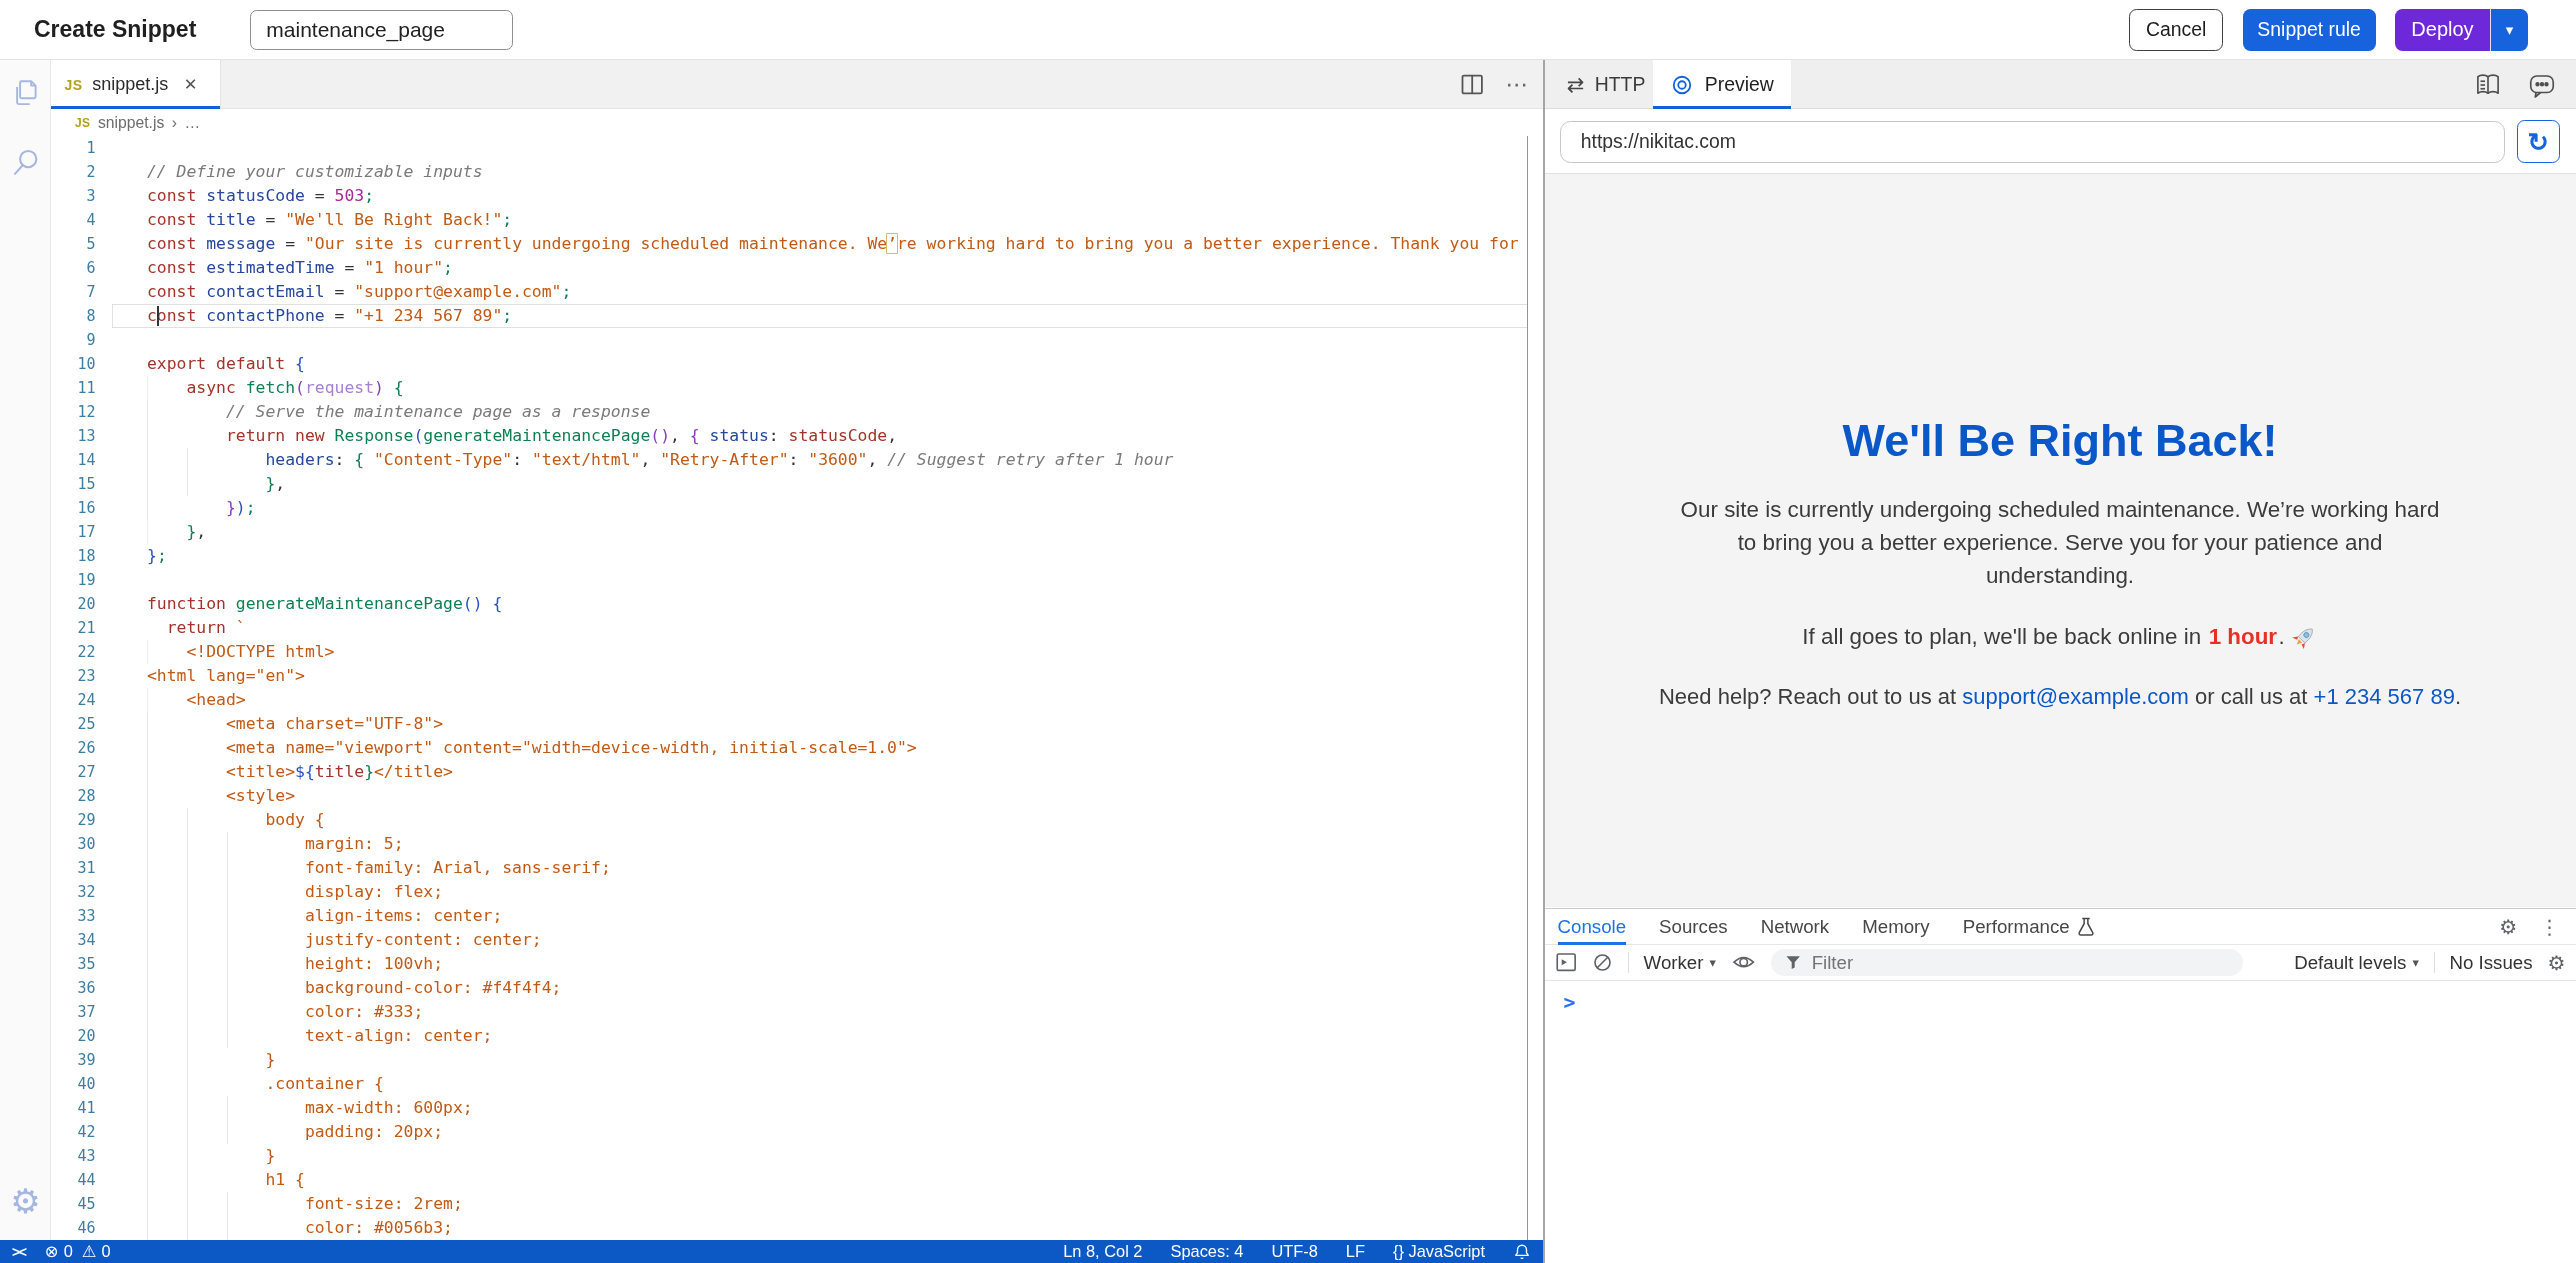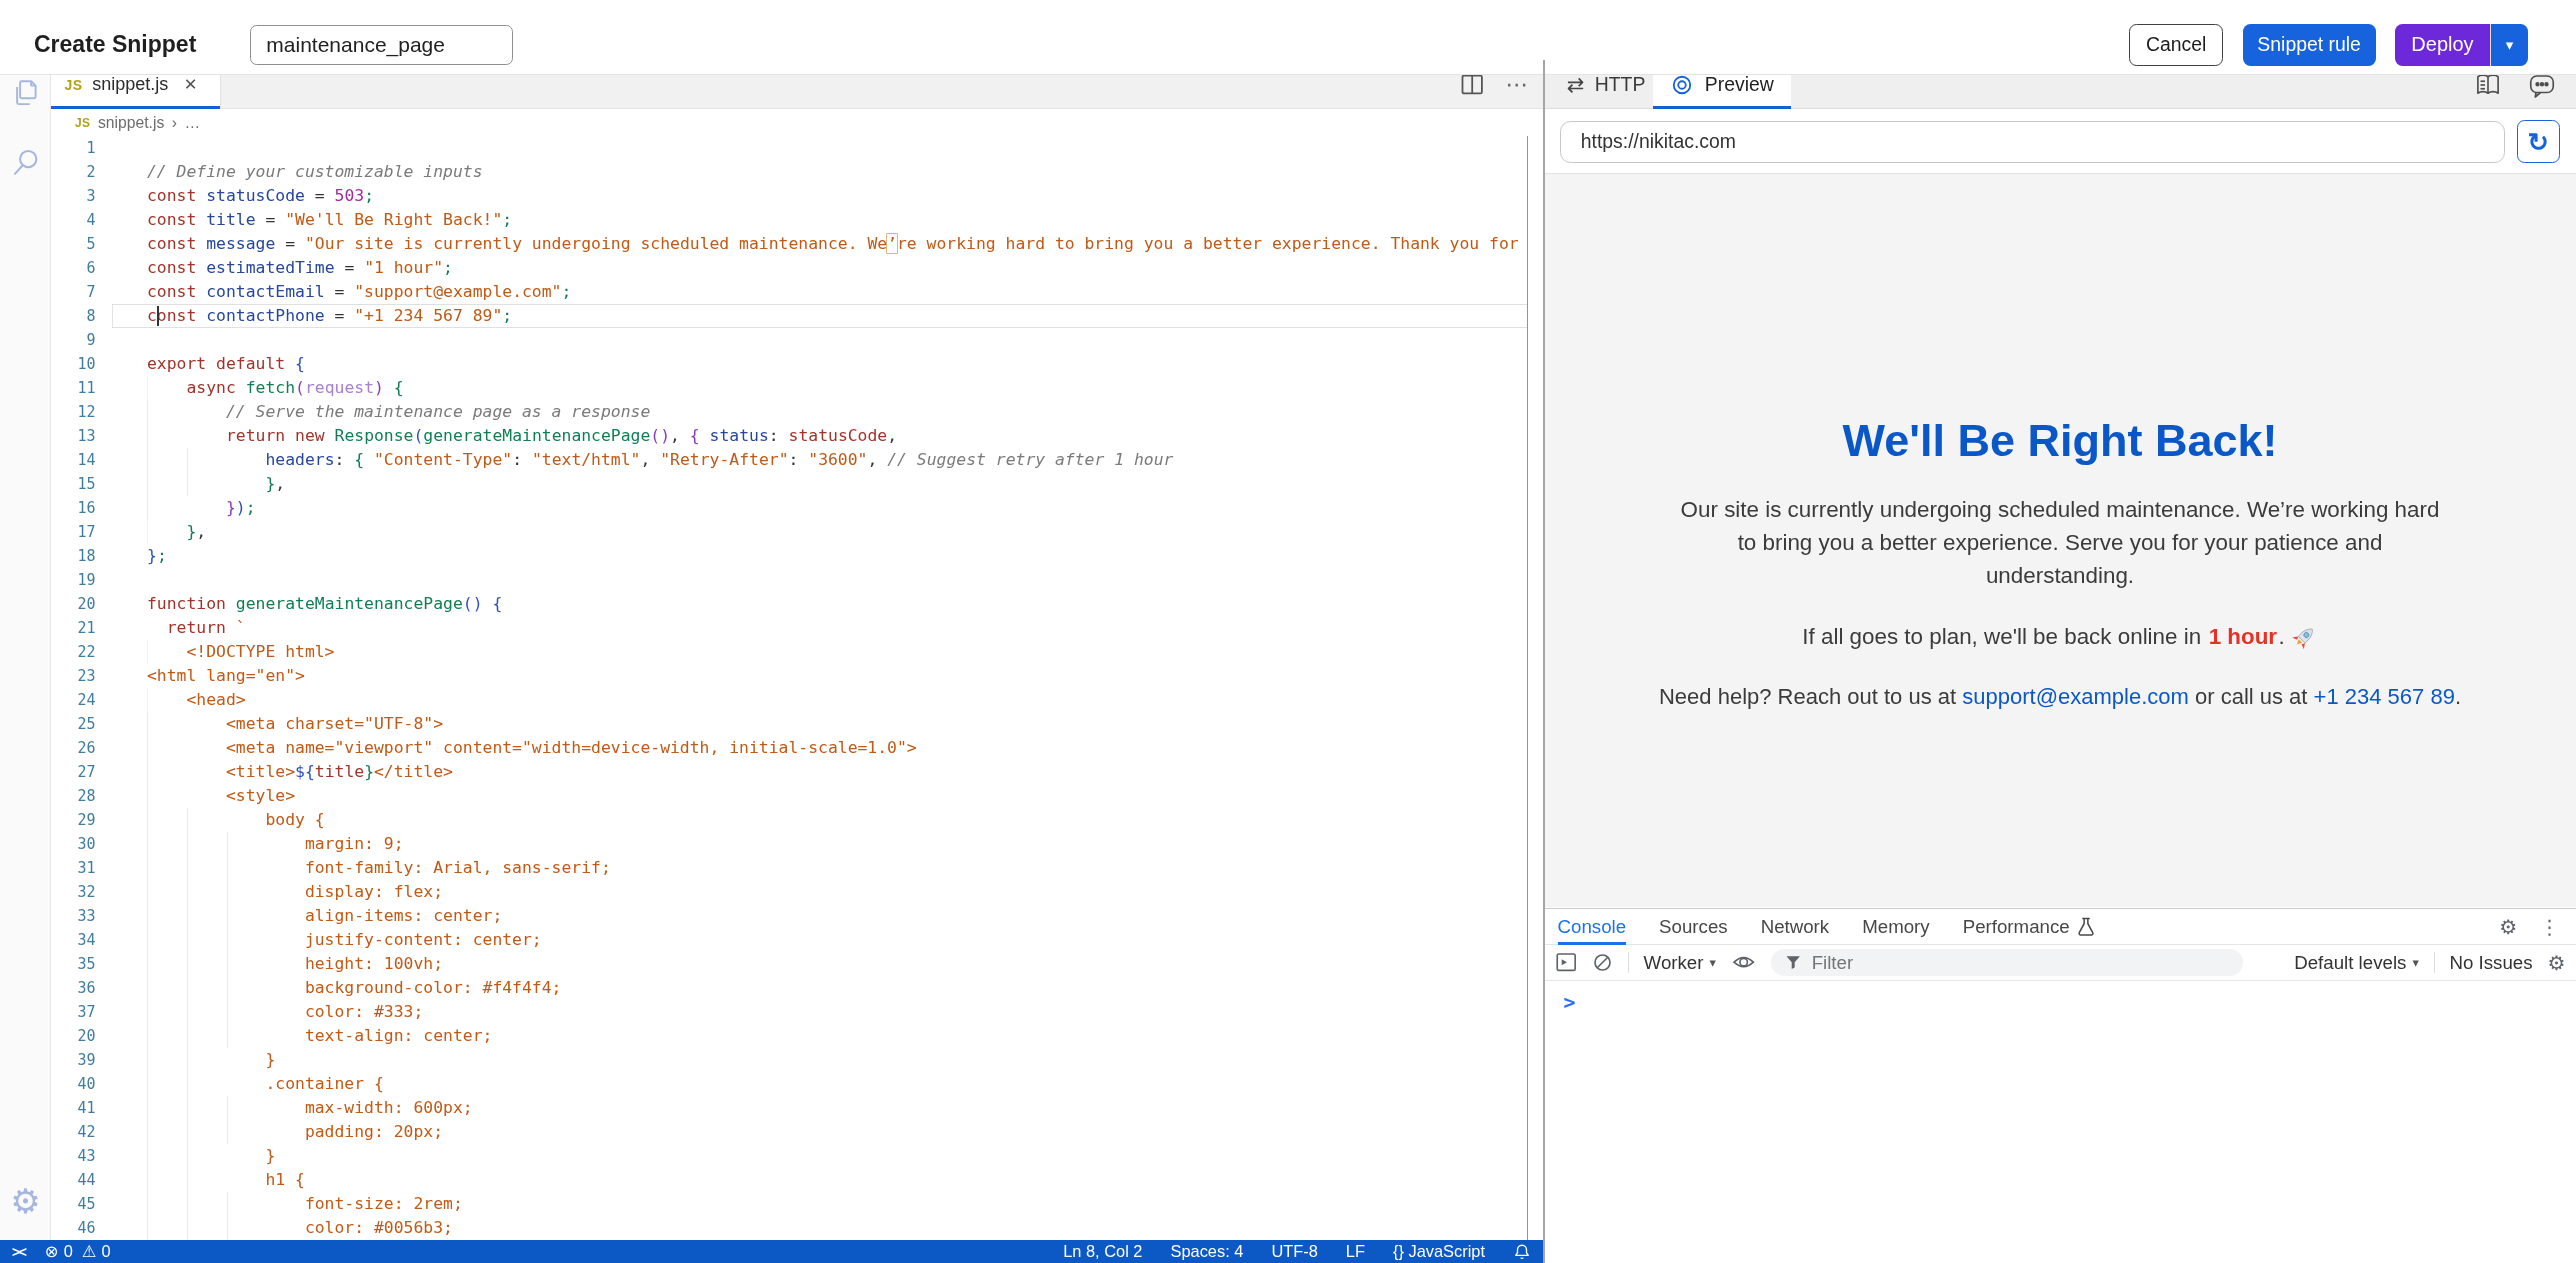--- a/index.html
+++ b/index.html
@@ -1,20 +1,20 @@
 <!DOCTYPE html>
 <html style="font-size:12px"><head>
 <meta charset="utf-8">
 <style>
   * { margin:0; padding:0; box-sizing:border-box; }
   html,body { width:2576px; height:1263px; background:#fff; font-family:"Liberation Sans", sans-serif; }
   .app { position:relative; width:2576px; height:1263px; overflow:hidden; background:#fff; }
 
   
-  .hdr { position:absolute; left:0; top:15px; width:2576px; height:60px; background:#fff;
+  .hdr { position:absolute; left:0; top:0; width:2576px; height:60px; background:#fff;
          border-bottom:0.7px solid #e3e3e3; display:flex; align-items:center; z-index:5; }
   .hdr-title { font-size:23px; font-weight:bold; color:#1f1f1f; margin-left:34px; }
   .hdr-name { margin-left:54px; width:263px; height:40px; border:1.5px solid #8f8f8f; border-radius:6.7px;
               font-size:21px; color:#222; padding:0 15px; outline:none; font-family:"Liberation Sans",sans-serif; }
   .hdr-actions { margin-left:auto; margin-right:48px; display:flex; align-items:center; gap:19.4px; }
   .btn { height:42px; border-radius:7.5px; font-size:19.4px; display:flex; align-items:center; justify-content:center;
          cursor:pointer; white-space:nowrap; }
   .btn-cancel { width:94px; background:#fff; border:1.5px solid #404040; color:#1d1d1d; }
   .btn-blue { background:#1663dd; color:#fff; border:none; }
   .btn-rule { width:133px; }
@@ -219,21 +219,21 @@
         <div class="crow"><span class="ln">20</span><span class="lt"><span class="tk-k">function</span><span class="tk-p"> </span><span class="tk-f">generateMaintenancePage</span><span class="tk-b1">()</span><span class="tk-p"> </span><span class="tk-b1">{</span></span></div>
         <div class="crow"><span class="ln">21</span><span class="lt"><span class="tk-p">  </span><span class="tk-k">return</span><span class="tk-p"> </span><span class="tk-s">`</span></span></div>
         <div class="crow"><span class="ln">22</span><span class="lt" style="background-image: repeating-linear-gradient(to right, rgb(233, 233, 233) 0px, rgb(233, 233, 233) 0.7px, transparent 0.7px, transparent 40px); background-position: 35px 0px; background-size: 0.7px 100%; background-repeat: no-repeat;"><span class="tk-s">    &lt;!DOCTYPE html&gt;</span></span></div>
         <div class="crow"><span class="ln">23</span><span class="lt"><span class="tk-s">&lt;html lang="en"&gt;</span></span></div>
         <div class="crow"><span class="ln">24</span><span class="lt" style="background-image: repeating-linear-gradient(to right, rgb(233, 233, 233) 0px, rgb(233, 233, 233) 0.7px, transparent 0.7px, transparent 40px); background-position: 35px 0px; background-size: 0.7px 100%; background-repeat: no-repeat;"><span class="tk-s">    &lt;head&gt;</span></span></div>
         <div class="crow"><span class="ln">25</span><span class="lt" style="background-image: repeating-linear-gradient(to right, rgb(233, 233, 233) 0px, rgb(233, 233, 233) 0.7px, transparent 0.7px, transparent 40px); background-position: 35px 0px; background-size: 40px 100%; background-repeat: no-repeat;"><span class="tk-s">        &lt;meta charset="UTF-8"&gt;</span></span></div>
         <div class="crow"><span class="ln">26</span><span class="lt" style="background-image: repeating-linear-gradient(to right, rgb(233, 233, 233) 0px, rgb(233, 233, 233) 0.7px, transparent 0.7px, transparent 40px); background-position: 35px 0px; background-size: 40px 100%; background-repeat: no-repeat;"><span class="tk-s">        &lt;meta name="viewport" content="width=device-width, initial-scale=1.0"&gt;</span></span></div>
         <div class="crow"><span class="ln">27</span><span class="lt" style="background-image: repeating-linear-gradient(to right, rgb(233, 233, 233) 0px, rgb(233, 233, 233) 0.7px, transparent 0.7px, transparent 40px); background-position: 35px 0px; background-size: 40px 100%; background-repeat: no-repeat;"><span class="tk-s">        &lt;title&gt;</span><span class="tk-d">${</span><span class="tk-vr">title</span><span class="tk-b3">}</span><span class="tk-s">&lt;/title&gt;</span></span></div>
         <div class="crow"><span class="ln">28</span><span class="lt" style="background-image: repeating-linear-gradient(to right, rgb(233, 233, 233) 0px, rgb(233, 233, 233) 0.7px, transparent 0.7px, transparent 40px); background-position: 35px 0px; background-size: 40px 100%; background-repeat: no-repeat;"><span class="tk-s">        &lt;style&gt;</span></span></div>
         <div class="crow"><span class="ln">29</span><span class="lt" style="background-image: repeating-linear-gradient(to right, rgb(233, 233, 233) 0px, rgb(233, 233, 233) 0.7px, transparent 0.7px, transparent 40px); background-position: 35px 0px; background-size: 80px 100%; background-repeat: no-repeat;"><span class="tk-s">            body {</span></span></div>
-        <div class="crow"><span class="ln">30</span><span class="lt" style="background-image: repeating-linear-gradient(to right, rgb(233, 233, 233) 0px, rgb(233, 233, 233) 0.7px, transparent 0.7px, transparent 40px); background-position: 35px 0px; background-size: 120px 100%; background-repeat: no-repeat;"><span class="tk-s">                margin: 9;</span></span></div>
+        <div class="crow"><span class="ln">30</span><span class="lt" style="background-image: repeating-linear-gradient(to right, rgb(233, 233, 233) 0px, rgb(233, 233, 233) 0.7px, transparent 0.7px, transparent 40px); background-position: 35px 0px; background-size: 120px 100%; background-repeat: no-repeat;"><span class="tk-s">                margin: 5;</span></span></div>
         <div class="crow"><span class="ln">31</span><span class="lt" style="background-image: repeating-linear-gradient(to right, rgb(233, 233, 233) 0px, rgb(233, 233, 233) 0.7px, transparent 0.7px, transparent 40px); background-position: 35px 0px; background-size: 120px 100%; background-repeat: no-repeat;"><span class="tk-s">                font-family: Arial, sans-serif;</span></span></div>
         <div class="crow"><span class="ln">32</span><span class="lt" style="background-image: repeating-linear-gradient(to right, rgb(233, 233, 233) 0px, rgb(233, 233, 233) 0.7px, transparent 0.7px, transparent 40px); background-position: 35px 0px; background-size: 120px 100%; background-repeat: no-repeat;"><span class="tk-s">                display: flex;</span></span></div>
         <div class="crow"><span class="ln">33</span><span class="lt" style="background-image: repeating-linear-gradient(to right, rgb(233, 233, 233) 0px, rgb(233, 233, 233) 0.7px, transparent 0.7px, transparent 40px); background-position: 35px 0px; background-size: 120px 100%; background-repeat: no-repeat;"><span class="tk-s">                align-items: center;</span></span></div>
         <div class="crow"><span class="ln">34</span><span class="lt" style="background-image: repeating-linear-gradient(to right, rgb(233, 233, 233) 0px, rgb(233, 233, 233) 0.7px, transparent 0.7px, transparent 40px); background-position: 35px 0px; background-size: 120px 100%; background-repeat: no-repeat;"><span class="tk-s">                justify-content: center;</span></span></div>
         <div class="crow"><span class="ln">35</span><span class="lt" style="background-image: repeating-linear-gradient(to right, rgb(233, 233, 233) 0px, rgb(233, 233, 233) 0.7px, transparent 0.7px, transparent 40px); background-position: 35px 0px; background-size: 120px 100%; background-repeat: no-repeat;"><span class="tk-s">                height: 100vh;</span></span></div>
         <div class="crow"><span class="ln">36</span><span class="lt" style="background-image: repeating-linear-gradient(to right, rgb(233, 233, 233) 0px, rgb(233, 233, 233) 0.7px, transparent 0.7px, transparent 40px); background-position: 35px 0px; background-size: 120px 100%; background-repeat: no-repeat;"><span class="tk-s">                background-color: #f4f4f4;</span></span></div>
         <div class="crow"><span class="ln">37</span><span class="lt" style="background-image: repeating-linear-gradient(to right, rgb(233, 233, 233) 0px, rgb(233, 233, 233) 0.7px, transparent 0.7px, transparent 40px); background-position: 35px 0px; background-size: 120px 100%; background-repeat: no-repeat;"><span class="tk-s">                color: #333;</span></span></div>
         <div class="crow"><span class="ln">20</span><span class="lt" style="background-image: repeating-linear-gradient(to right, rgb(233, 233, 233) 0px, rgb(233, 233, 233) 0.7px, transparent 0.7px, transparent 40px); background-position: 35px 0px; background-size: 120px 100%; background-repeat: no-repeat;"><span class="tk-s">                text-align: center;</span></span></div>
         <div class="crow"><span class="ln">39</span><span class="lt" style="background-image: repeating-linear-gradient(to right, rgb(233, 233, 233) 0px, rgb(233, 233, 233) 0.7px, transparent 0.7px, transparent 40px); background-position: 35px 0px; background-size: 80px 100%; background-repeat: no-repeat;"><span class="tk-s">            }</span></span></div>
         <div class="crow"><span class="ln">40</span><span class="lt" style="background-image: repeating-linear-gradient(to right, rgb(233, 233, 233) 0px, rgb(233, 233, 233) 0.7px, transparent 0.7px, transparent 40px); background-position: 35px 0px; background-size: 80px 100%; background-repeat: no-repeat;"><span class="tk-s">            .container {</span></span></div>

